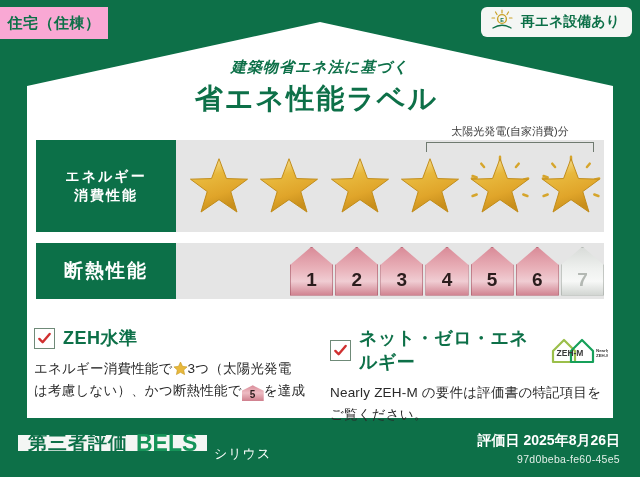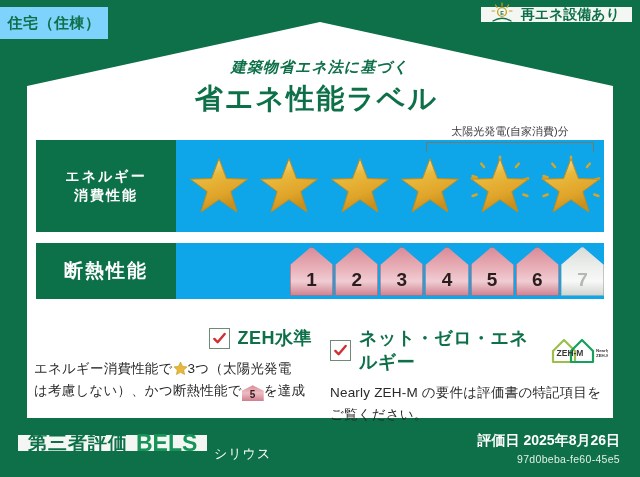--- a/index.html
+++ b/index.html
@@ -15,28 +15,29 @@
   }
   
   #inner-sheet{
     position:absolute;left:27px;top:18px;width:586px;height:400px;
     background:#ffffff;
     clip-path:polygon(0% 100%, 0% 17.0%, 50% 1.0%, 100% 17.0%, 100% 100%);
   }
   
   #type-tag{
     position:absolute;left:0px;top:7px;width:108px;height:32px;
-    background:#7dd3fc;display:flex;align-items:center;justify-content:center;
+    background:#f9a8d4;display:flex;align-items:center;justify-content:center;
     color:#0d7048;font-weight:bold;font-size:15px;letter-spacing:.5px;
   }
   
   #renew-badge{
-    position:absolute;right:8px;top:7px;height:15px;
+    position:absolute;right:8px;top:7px;height:30px;
     background:#f4f6f4;display:flex;align-items:center;gap:6px;
     padding:0 12px 0 8px;
+    border-radius:6px;
   }
   #renew-badge .rb-text{color:#0d7048;font-weight:bold;font-size:14px;}
   
   #sub-title{
     position:absolute;left:0;right:0;top:58px;text-align:center;
     color:#0d7048;font-weight:bold;font-size:15px;letter-spacing:1px;font-style:italic;
   }
   #main-title{
     position:absolute;left:0;right:7px;top:80px;text-align:center;
     color:#0d7048;font-weight:bold;font-size:28px;letter-spacing:2px;
@@ -45,21 +46,21 @@
   .perf-row{position:absolute;display:flex;align-items:stretch;}
   #row-energy{left:36px;top:140px;width:568px;height:92px;}
   #row-insul{left:36px;top:243px;width:568px;height:56px;}
   .perf-key{
     background:#0c7048;color:#ffffff;font-weight:bold;
     display:flex;align-items:center;justify-content:center;
     text-align:center;line-height:1.35;letter-spacing:2px;
   }
   #row-energy .perf-key{width:140px;font-size:14px;}
   #row-insul  .perf-key{width:140px;font-size:19px;}
-  .perf-val{flex:1;background:#0ea5e9;position:relative;}
+  .perf-val{flex:1;background:#e5e5e5;position:relative;}
   
   #star-strip{
     position:absolute;left:0;top:0;right:0;bottom:0;
     display:flex;align-items:center;gap:4px;padding-left:10px;
   }
   .star-cell{position:relative;width:80px;height:92px;display:flex;align-items:center;justify-content:center;}
   .star{width:62px;height:62px;display:block;}
   
   #solar-note{
     position:absolute;right:6px;top:-16px;width:176px;text-align:center;
@@ -85,21 +86,21 @@
   }
   .house-badge.off{
     background:linear-gradient(180deg,#d8dbd8 0%,#eff1ef 45%,#f7f8f7 70%,#cfd3cf 100%);
     color:#b3b8b3;
     box-shadow:inset 0 0 0 1px rgba(150,155,150,.5);
   }
   
   .crit{position:absolute;width:278px;}
   #crit-left{left:34px;top:326px;}
   #crit-right{left:330px;top:326px;}
-  .crit-head{display:flex;align-items:center;gap:8px;justify-content:flex-end;}
+  .crit-head{display:flex;align-items:center;gap:8px;}
   .chk{
     width:19px;height:19px;border:1.5px solid #6f8a78;background:#fff;
     display:flex;align-items:center;justify-content:center;flex:0 0 auto;
   }
   .chk svg{width:15px;height:15px;display:block;}
   .crit-title{color:#0d7048;font-weight:bold;font-size:18px;letter-spacing:.5px;}
   .crit-body{
     margin-top:8px;color:#2a2a2a;font-size:13.5px;line-height:1.65;
     letter-spacing:.2px;
   }

